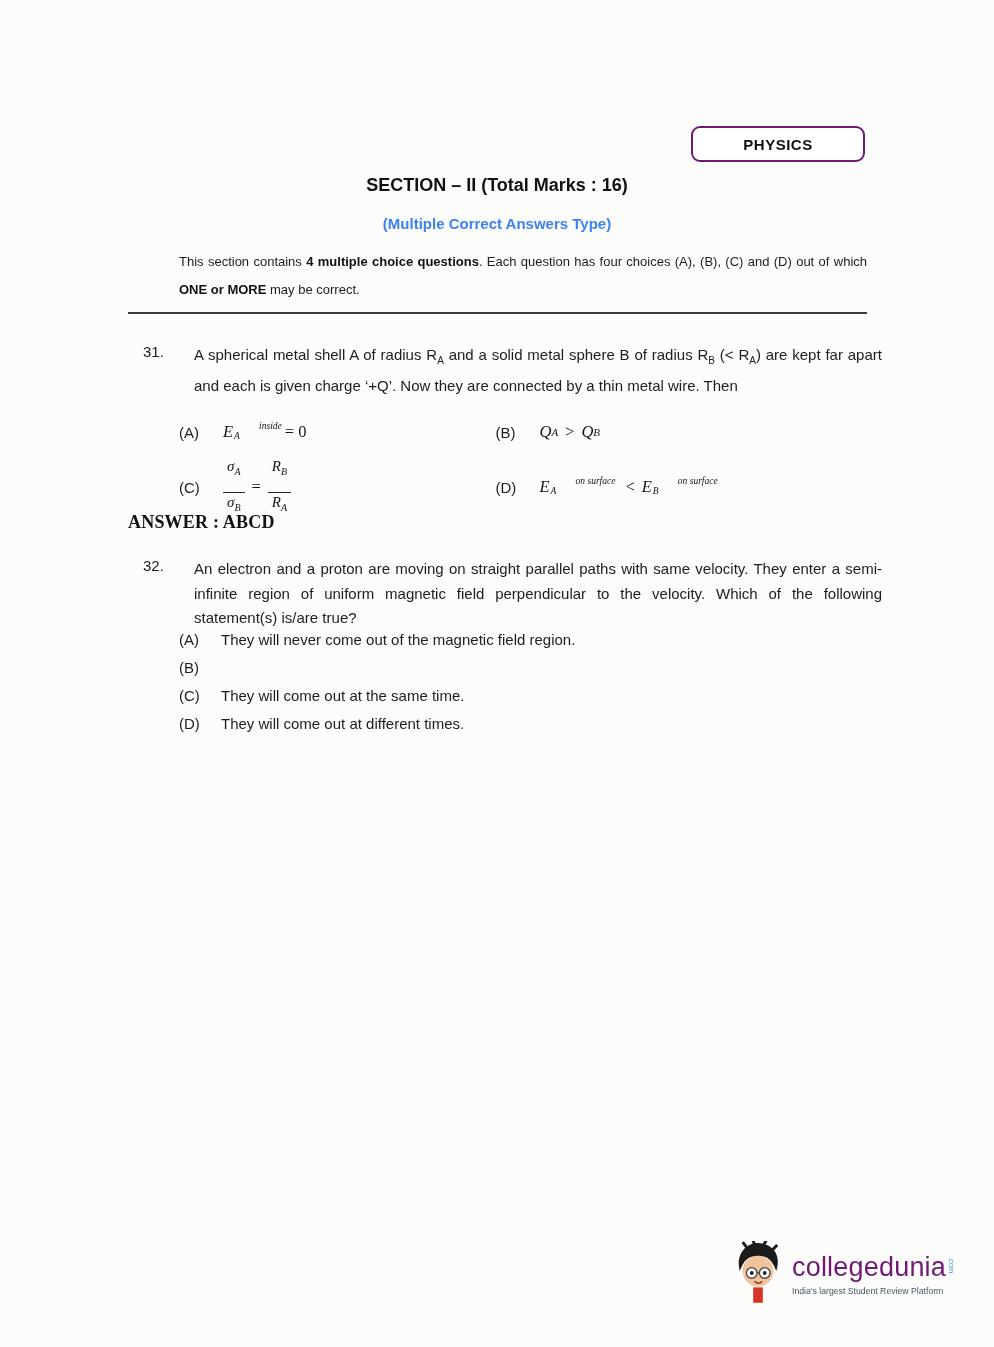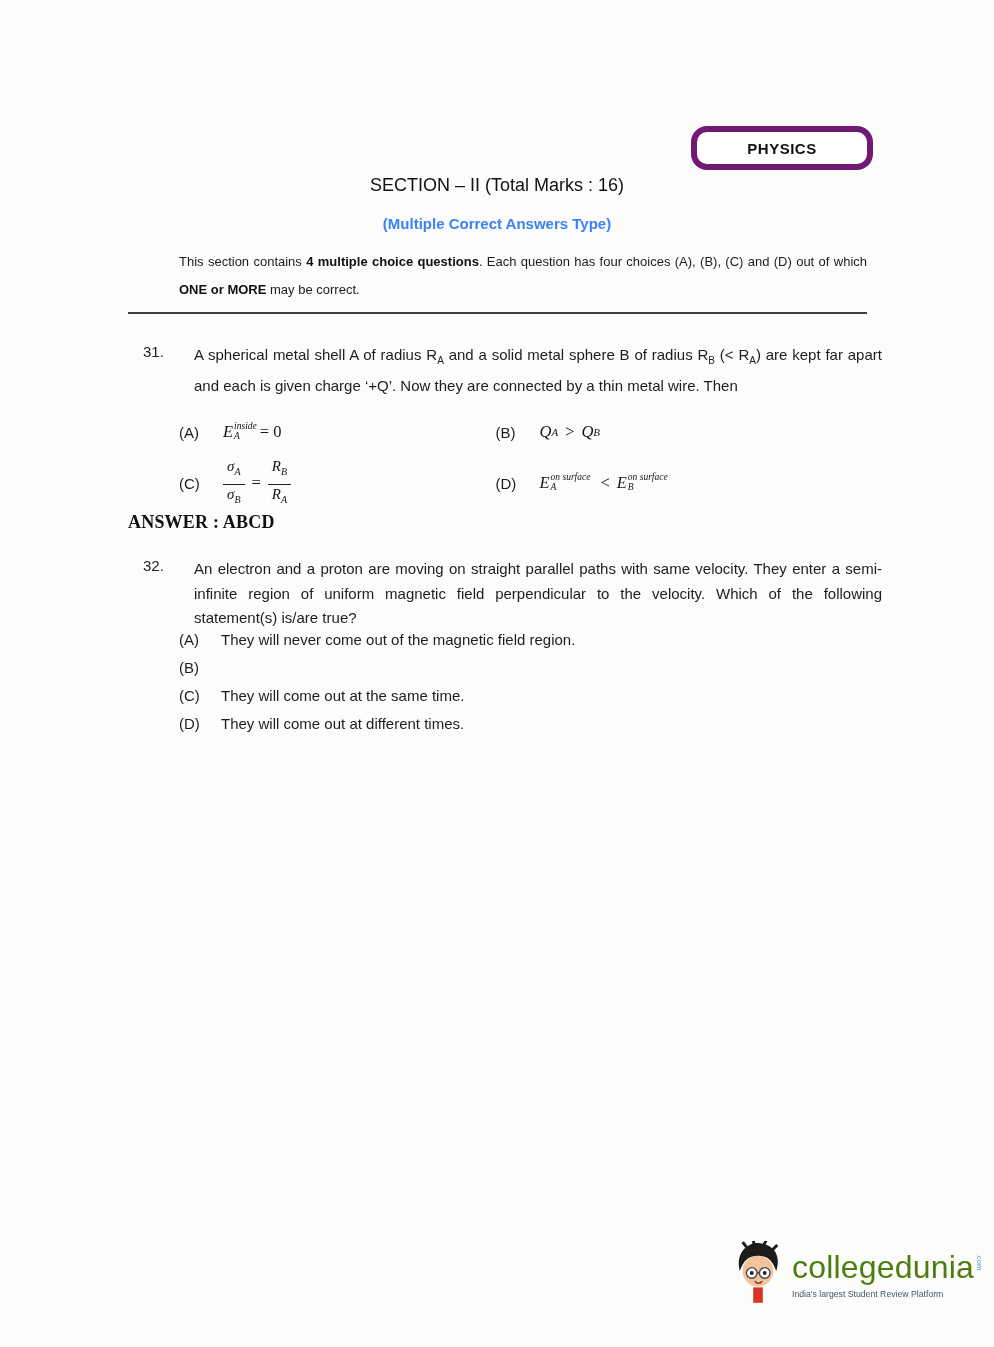--- a/index.html
+++ b/index.html
@@ -1,20 +1,20 @@
 <!DOCTYPE html>
 <html><head>
 <meta charset="utf-8">
 <style>
   html,body{margin:0;padding:0;}
   body{background:#d9d9d9;font-family:"Liberation Sans",sans-serif;}
   .page{position:relative;width:994px;height:1347px;margin:0 auto;background:#fcfcfa;color:#1e1e1e;overflow:hidden;}
 
-  .physics-box{position:absolute;left:691px;top:126px;width:170px;height:32px;border:6px solid #701a75;border-radius:16px;background:#fff;display:flex;align-items:center;justify-content:center;font-weight:bold;font-size:15px;color:#111;letter-spacing:.5px;}
-  .section-title{position:absolute;left:0;top:175px;width:100%;text-align:center;font-weight:normal;font-size:18px;color:#111;}
+  .physics-box{position:absolute;left:691px;top:126px;width:170px;height:32px;border:2px solid #701a75;border-radius:9px;background:#fff;display:flex;align-items:center;justify-content:center;font-weight:bold;font-size:15px;color:#111;letter-spacing:.5px;}
+  .section-title{position:absolute;left:0;top:175px;width:100%;text-align:center;font-weight:bold;font-size:18px;color:#111;}
   .section-subtitle{position:absolute;left:0;top:215px;width:100%;text-align:center;font-weight:bold;font-size:15px;color:#3b82f6;}
 
   .intro{position:absolute;left:179px;top:248px;width:688px;font-size:13px;line-height:28px;text-align:justify;color:#1d1d1d;}
   .intro b{color:#111;}
 
   .divider{position:absolute;left:128px;top:312px;width:739px;height:0;border-top:2px solid #3c3c3c;}
 
   .question{position:absolute;display:flex;left:128px;width:739px;color:#1d1d1d;margin-left:15px;}
   .q31{top:343px;}
   .q32{top:557px;}
@@ -23,41 +23,41 @@
   .qbody sub{font-size:10px;}
 
   .opt-grid{position:absolute;left:179px;width:688px;display:grid;grid-template-columns:46% 54%;row-gap:16px;align-items:center;}
   .opts31{top:422px;}
   .opt{display:flex;align-items:center;font-size:15px;color:#1d1d1d;}
   .opt-label{width:44px;flex:0 0 44px;}
 
   .formula{font-family:"Liberation Serif",serif;font-style:italic;font-size:16.5px;color:#151515;display:inline-flex;align-items:center;}
   .formula .rm{font-style:normal;}
   .stack{display:inline-flex;flex-direction:column;font-size:9.5px;line-height:10px;vertical-align:middle;margin-left:1px;margin-right:3px;transform:translateY(-1px);}
-  .stack .st-sup{display:block;}
+  .stack .st-sup{display:block;margin-left:25px;}
   .stack .st-sub{display:block;}
   .formula sub{font-size:11px;font-style:italic;}
   .frac{display:inline-flex;flex-direction:column;text-align:center;vertical-align:middle;font-size:15px;line-height:17px;}
-  .frac .frac-top{border-bottom:1.4px solid #222;padding:0 4px 4px;}
+  .frac .frac-top{border-bottom:1.4px solid #222;padding:0 4px 12px;}
   .frac .frac-bot{padding-top:1px;}
   .frac sub{font-size:10px;}
   .op-sym{margin:0 7px;font-style:normal;}
 
   .answer{position:absolute;left:128px;width:739px;text-align:left;font-family:"Liberation Serif",serif;font-weight:bold;font-size:18px;color:#111;letter-spacing:.2px;}
   .ans31{top:512px;}
   .ans32{top:750px;}
 
   .opts32{position:absolute;left:179px;top:631px;width:688px;display:flex;flex-direction:column;gap:11px;}
   .opt32{display:flex;font-size:15px;color:#1d1d1d;}
   .opt32 .opt-label{width:42px;flex:0 0 42px;}
 
   .footer{position:absolute;left:733px;top:1241px;display:flex;align-items:center;gap:9px;}
   .brand-block{display:flex;flex-direction:column;}
   .brand-line{display:flex;align-items:flex-start;}
-  .brand{font-size:32px;color:#4d7c0f;letter-spacing:.2px;}
+  .brand{font-size:27px;color:#701a75;letter-spacing:.2px;}
   .tld{font-size:7.5px;color:#3ba0d9;writing-mode:vertical-rl;margin-top:5px;margin-left:1px;}
   .tagline{font-size:8.7px;color:#46586a;margin-top:3px;}
 </style>
 </head>
 <body>
 
 <div class="page">
 
   <div class="physics-box">
     <span>PHYSICS</span>

